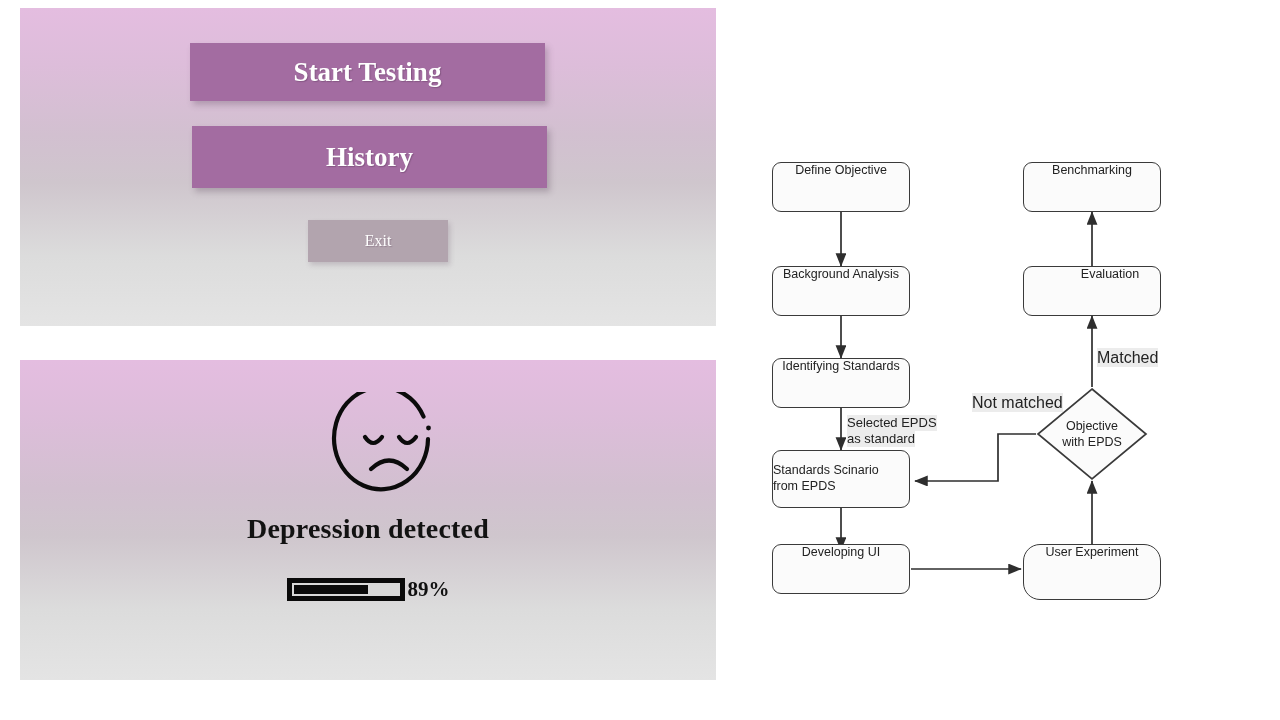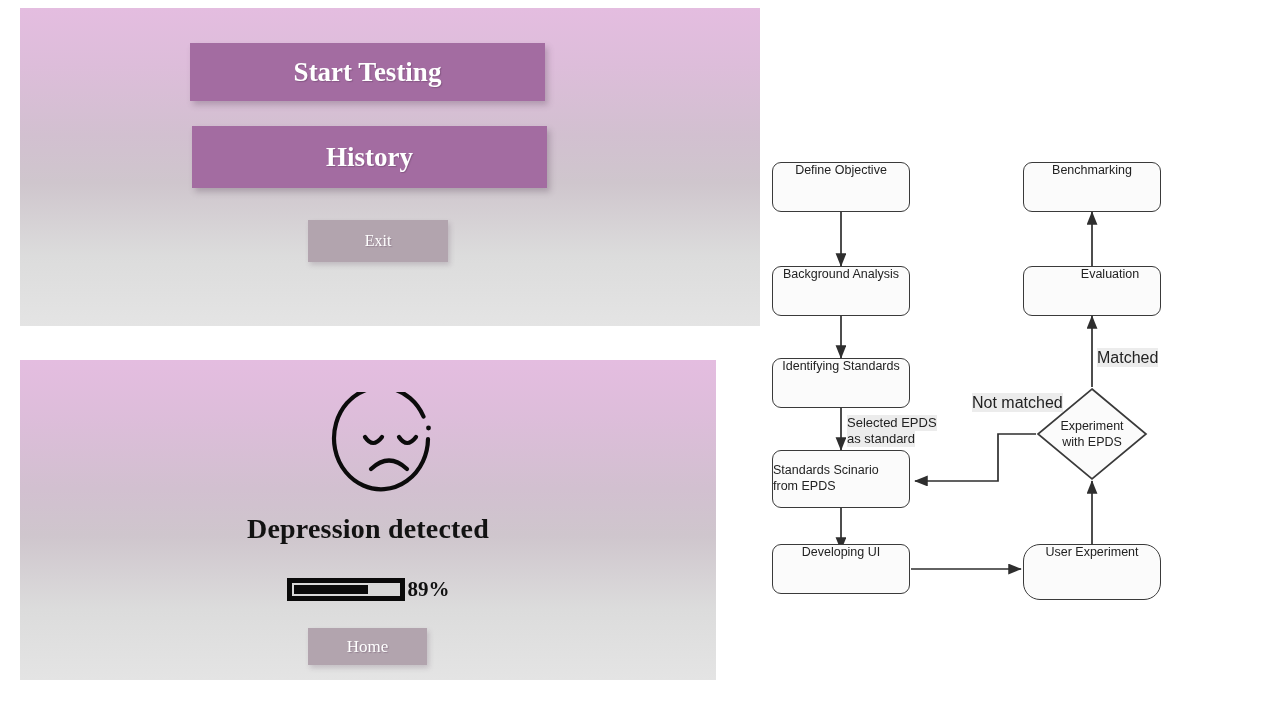--- a/index.html
+++ b/index.html
@@ -27,21 +27,20 @@
         #dcdcdc 78%,
         #e4e4e4 100%);
     overflow: hidden;
   }
 
   #home-screen {
     left: 20px;
     top: 8px;
     width: 696px;
     height: 318px;
-    padding-left: 44px;
   }
 
   #result-screen {
     left: 20px;
     top: 360px;
     width: 696px;
     height: 320px;
   }
 
   .primary-btn {
@@ -269,21 +268,20 @@
 
   <div id="result-title">Depression detected</div>
 
   <div id="confidence-row">
     <div id="progress-bar-track">
       <div id="progress-bar-fill" style="width: 72.09%;"></div>
     </div>
     <span id="progress-percent-label">89%</span>
   </div>
 
-  <button class="muted-btn" id="home-button">Home</button>
 
 </div>
 
 <div id="flowchart">
 
   <svg class="fc-lines" viewBox="0 0 470 480">
     <defs>
       <marker id="arrowhead" markerWidth="9" markerHeight="9" refX="7.5" refY="3.2" orient="auto" markerUnits="strokeWidth">
         <path d="M0,0 L8,3.2 L0,6.4 z" fill="#2e2e2e"></path>
       </marker>
@@ -331,21 +329,21 @@
 
   <div class="fc-node" style="left:283px; top:404px; width:138px; height:56px;border-radius:17px;">
     <span>User Experiment</span>
   </div>
 
   <div class="fc-diamond-wrap" style="left:296px; top:247px;">
     <svg class="fc-diamond-shape" viewBox="0 0 112 94">
       <polygon points="56,2 110,47 56,92 2,47" fill="#fbfbfb" stroke="#3a3a3a" stroke-width="1.7"></polygon>
     </svg>
     <div class="fc-diamond-label" style="flex-direction:column;">
-      <span>Experiment</span>
+      <span>Objective</span>
       <span>with EPDS</span>
     </div>
   </div>
 
   <div class="fc-node" style="left:283px; top:126px; width:138px; height:50px;padding-left:36px;">
     <span>Evaluation</span>
   </div>
 
   <div class="fc-node" style="left:283px; top:22px; width:138px; height:50px;">
     <span>Benchmarking</span>

